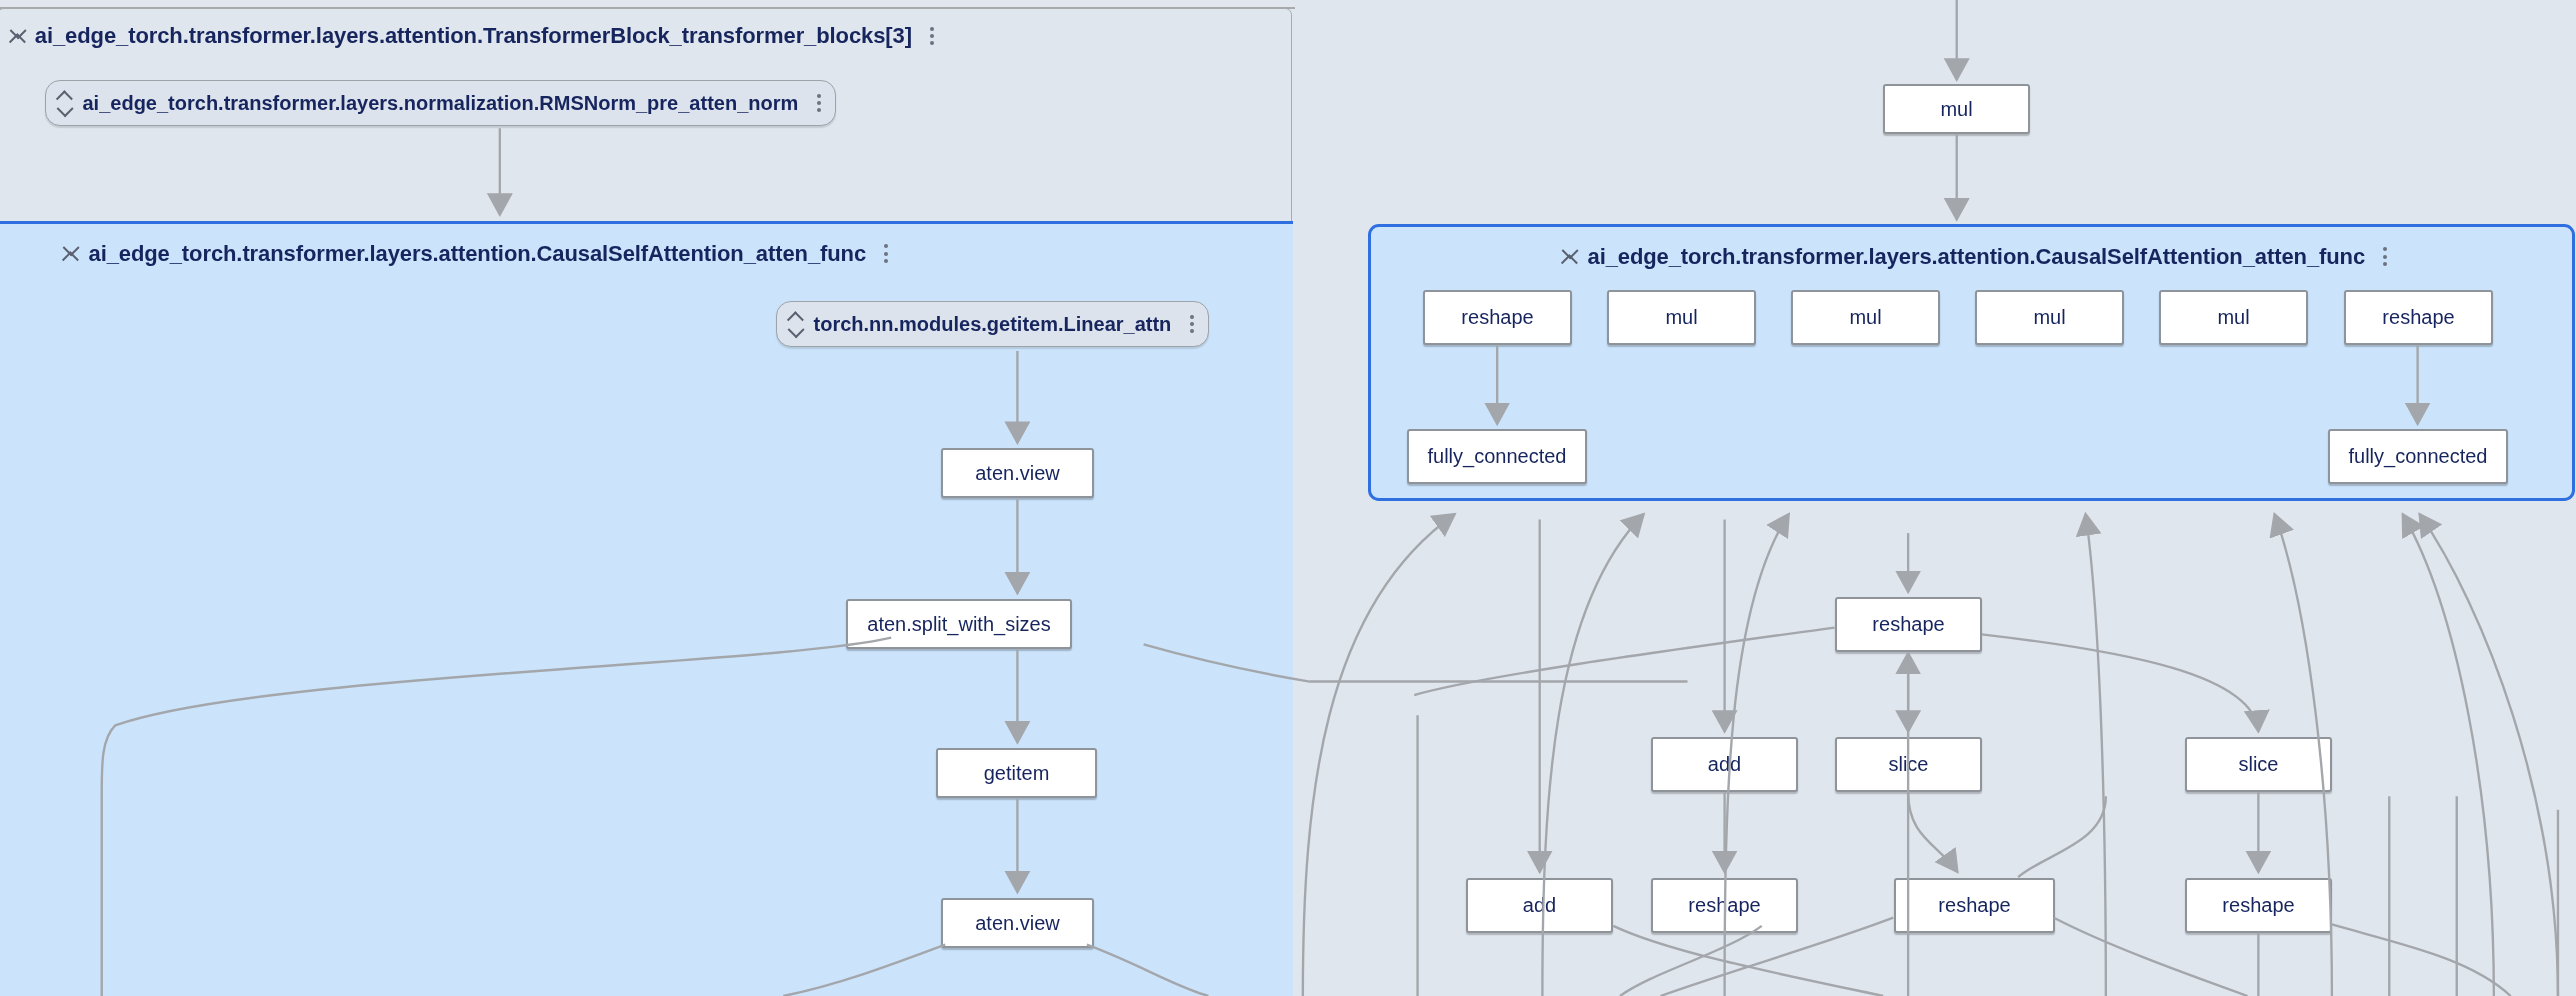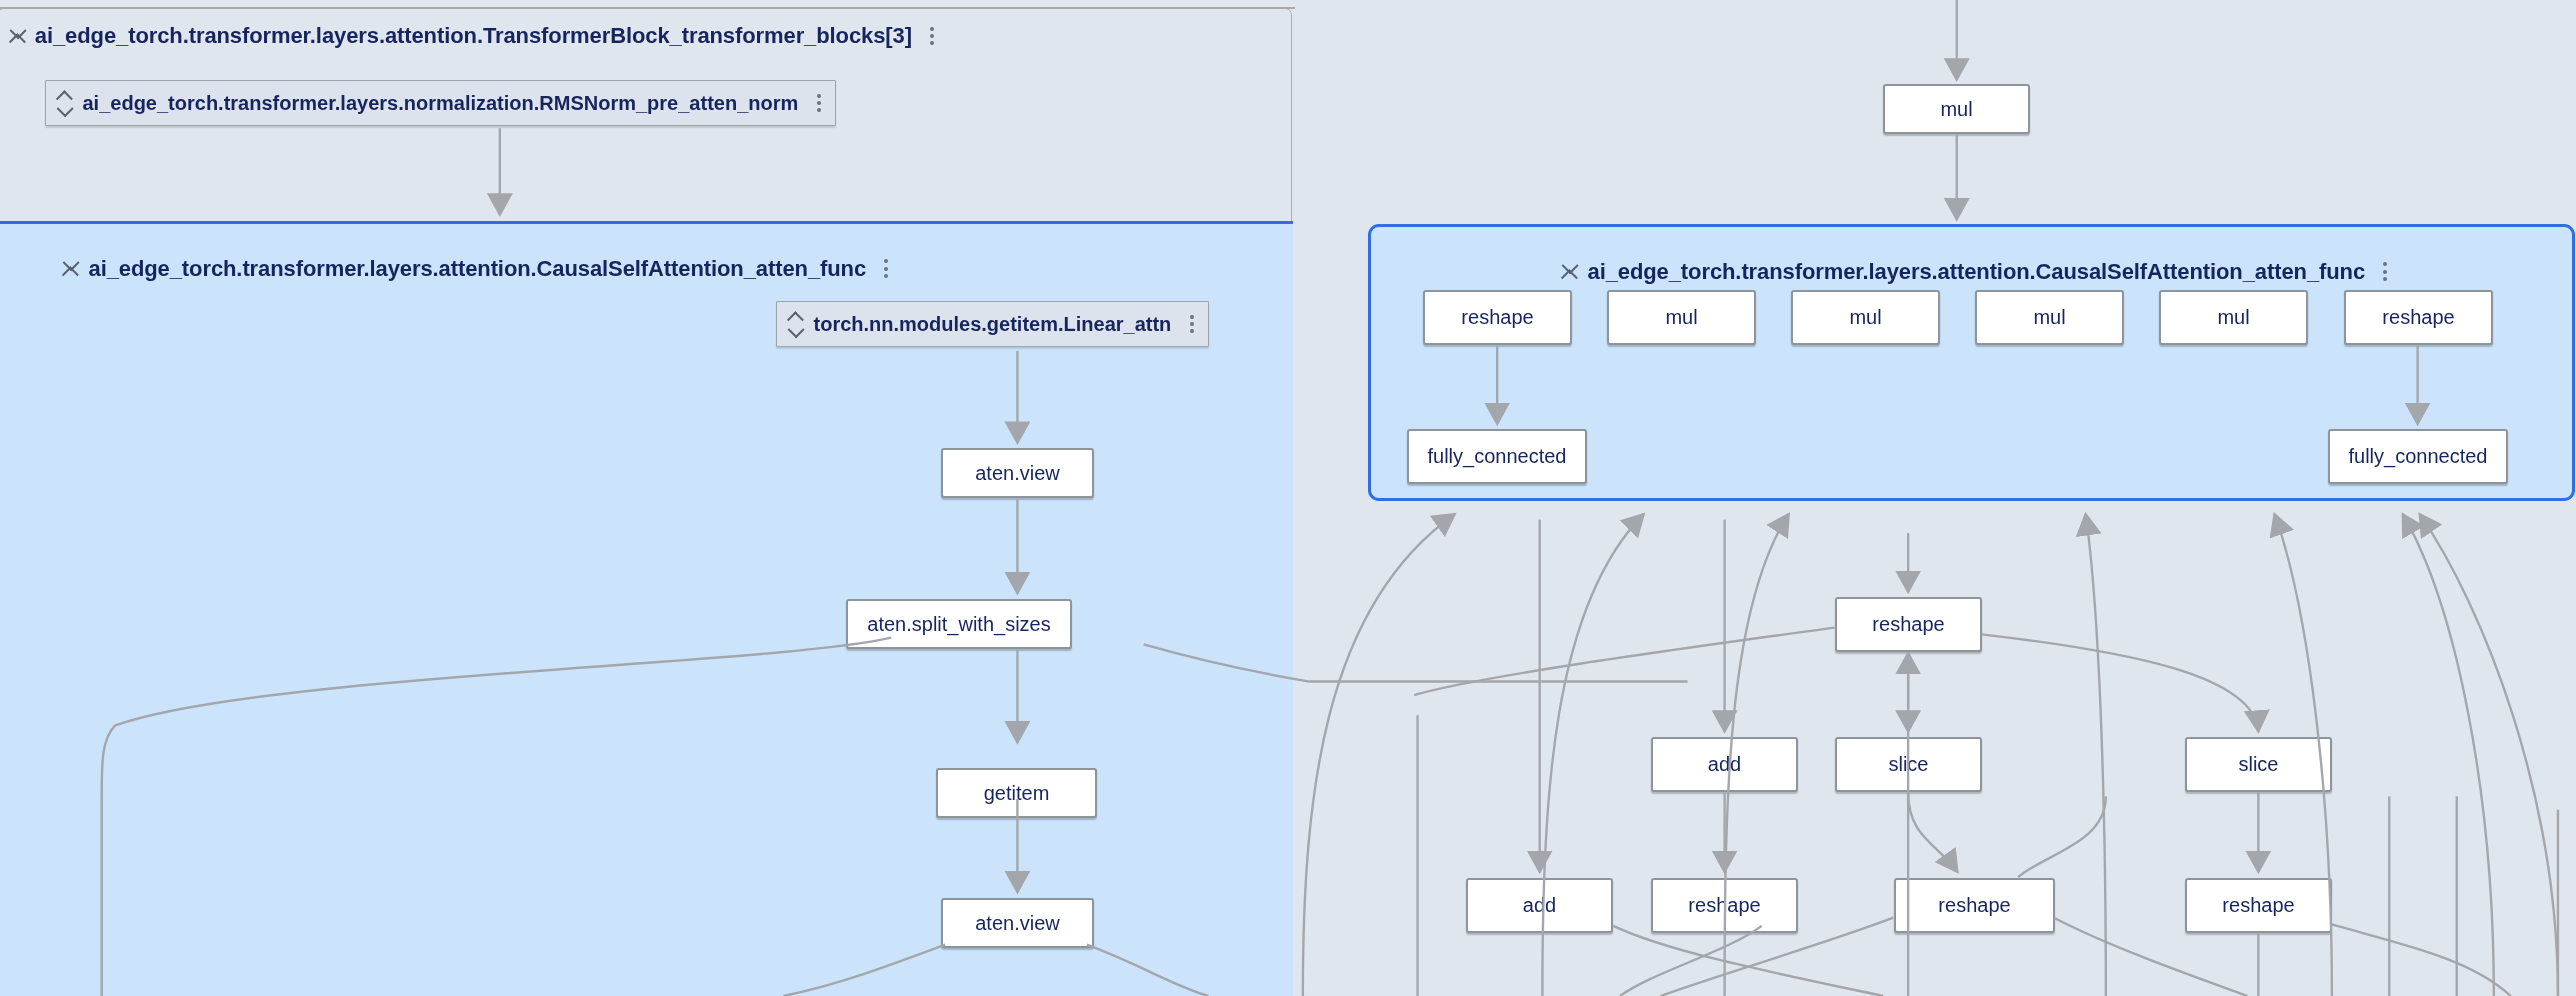--- a/index.html
+++ b/index.html
@@ -110,21 +110,21 @@
   .chip {
     position: absolute;
     box-sizing: border-box;
     display: flex;
     align-items: center;
     gap: 9.5px;
     padding: 0 12px;
     height: 46px;
     background: #dde3ec;
     border: 1.4px solid #9ea3aa;
-    border-radius: 1px;
+    border-radius: 15px;
     box-shadow: 0 1.4px 1.4px rgba(0,0,0,0.12);
     font-size: 20px;
     font-weight: 700;
     color: #17255e;
     white-space: nowrap;
   }
 
   
   .grp-selected {
     position: absolute;
@@ -144,21 +144,21 @@
   }
   #sel-right {
     left: 1368px;
     top: 224px;
     width: 1207px;
     height: 277px;
     border-radius: 10.8px;
   }
   .sel-header {
     position: absolute;
-    top: 31px;
+    top: 16px;
     display: flex;
     align-items: center;
     gap: 9.5px;
   }
 
   
   .node {
     position: absolute;
     box-sizing: border-box;
     display: flex;
@@ -261,21 +261,21 @@
         <i></i>
         <i></i>
         <i></i>
       </span>
   </div>
 
   <div class="node" style="left:941px; top:448px; width:153px; height:50px;">aten.view</div>
 
   <div class="node" style="left:846px; top:599px; width:226px; height:50px;">aten.split_with_sizes</div>
 
-  <div class="node" style="left:936px; top:748px; width:161px; height:50px;margin-top:20px;">getitem</div>
+  <div class="node" style="left:936px; top:748px; width:161px; height:50px;">getitem</div>
 
   <div class="node" style="left:941px; top:898px; width:153px; height:50px;">aten.view</div>
 
   <div class="node" style="left:1883px; top:84px; width:147px; height:50px;">mul</div>
 
   <div id="sel-right" class="grp-selected">
     <div class="sel-header" style="left:192px;">
       <span class="dchev collapse">
           <i class="a"></i>
           <i class="b"></i>

